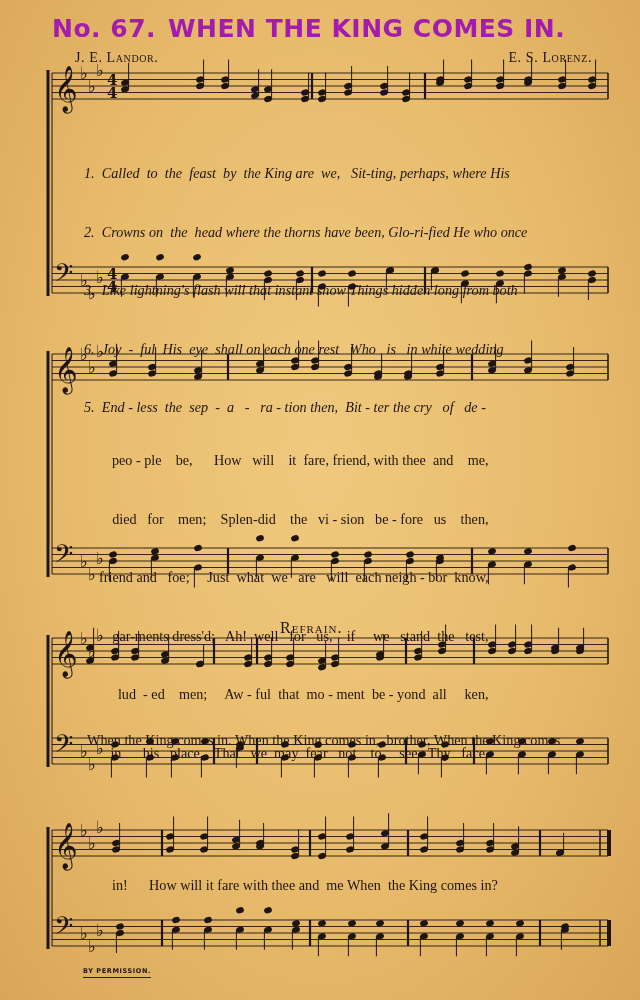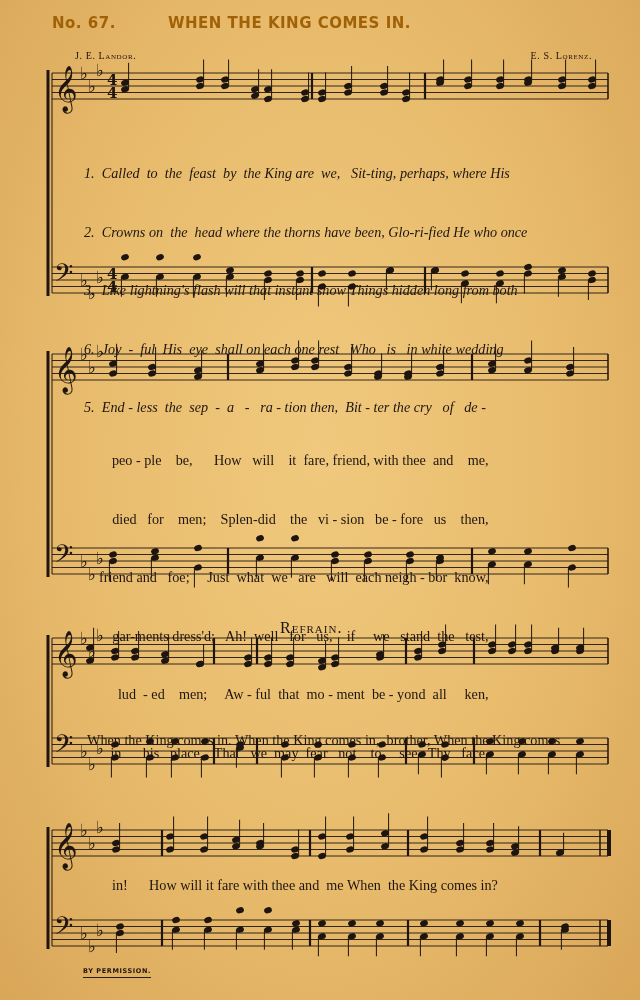--- a/index.html
+++ b/index.html
@@ -6,26 +6,26 @@
   body {
     width: 640px; height: 1000px; overflow: hidden; position: relative;
     background: radial-gradient(ellipse at 50% 45%, #f0c97e 0%, #e8bb6c 55%, #d9a658 100%);
     font-family: "Liberation Serif", "DejaVu Serif", serif;
     color: #1e1510;
   }
   .page { position: absolute; inset: 0; }
   .title-row {
     position: absolute; left: 52px; top: 14px; width: 560px;
     font-family: "DejaVu Sans", "Liberation Sans", sans-serif;
-    font-weight: bold; font-size: 15px; letter-spacing: 0.5px; color: #a16207;
+    font-weight: bold; font-size: 25px; letter-spacing: 0.5px; color: #a21caf;
     white-space: nowrap;
   }
   .title-row .num { display: inline-block; width: 116px; }
   .credit {
-    position: absolute; top: 50px; font-size: 10px; letter-spacing: 0.6px;
+    position: absolute; top: 50px; font-size: 14px; letter-spacing: 0.6px;
     font-variant: small-caps;
   }
   .credit.left { left: 75px; }
   .credit.right { right: 48px; }
   svg.system { position: absolute; left: 0; overflow: visible; }
   .lyric-block { position: absolute; font-size: 14.2px; line-height: 19.5px; white-space: pre; }
   .lyric-line { display: block; height: 19.5px; }
   .refrain-label {
     position: absolute; left: 280px; top: 619px;
     font-size: 16px; letter-spacing: 1px; font-variant: small-caps;

